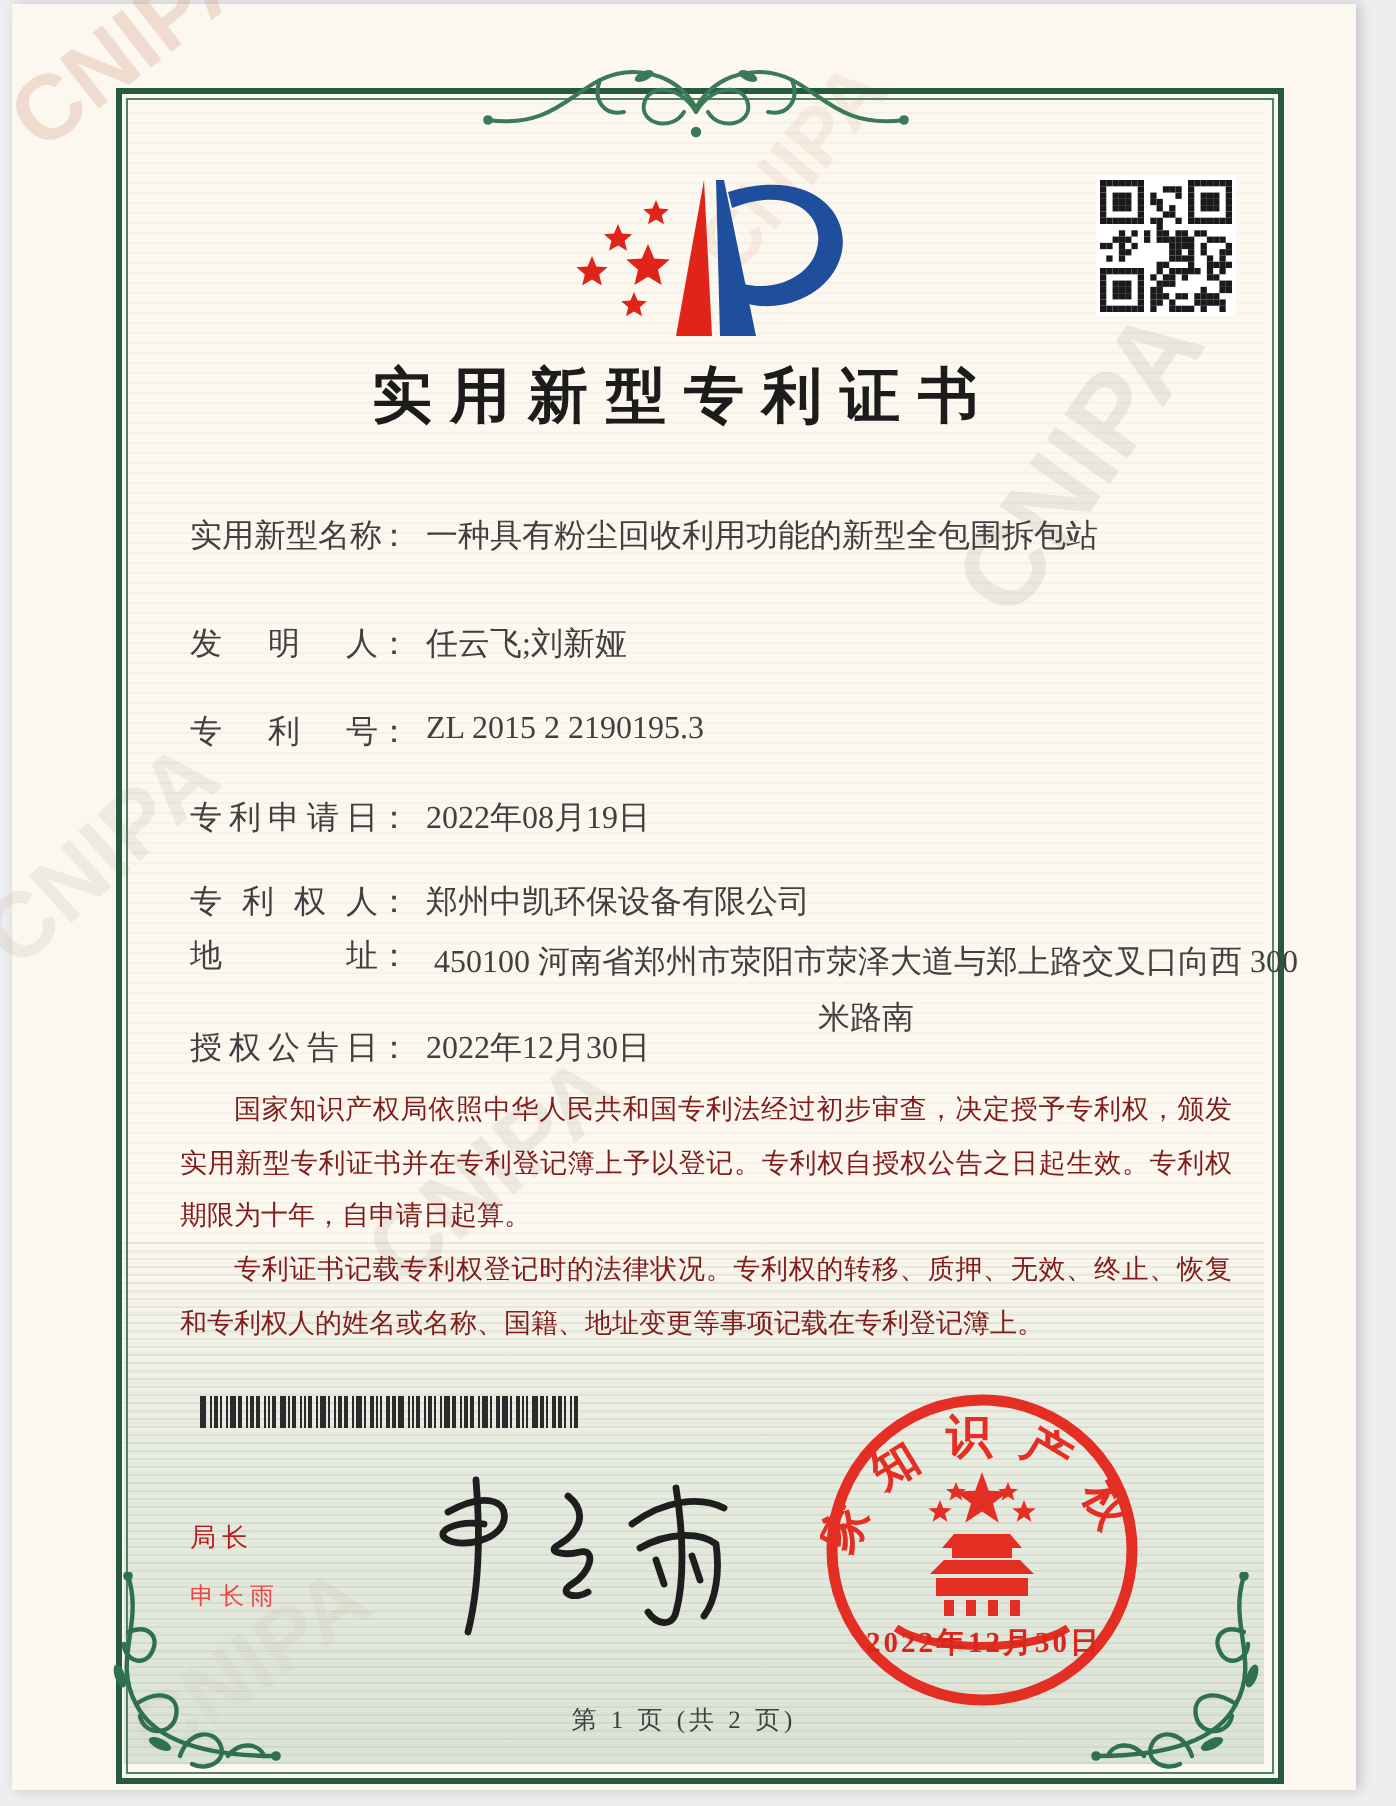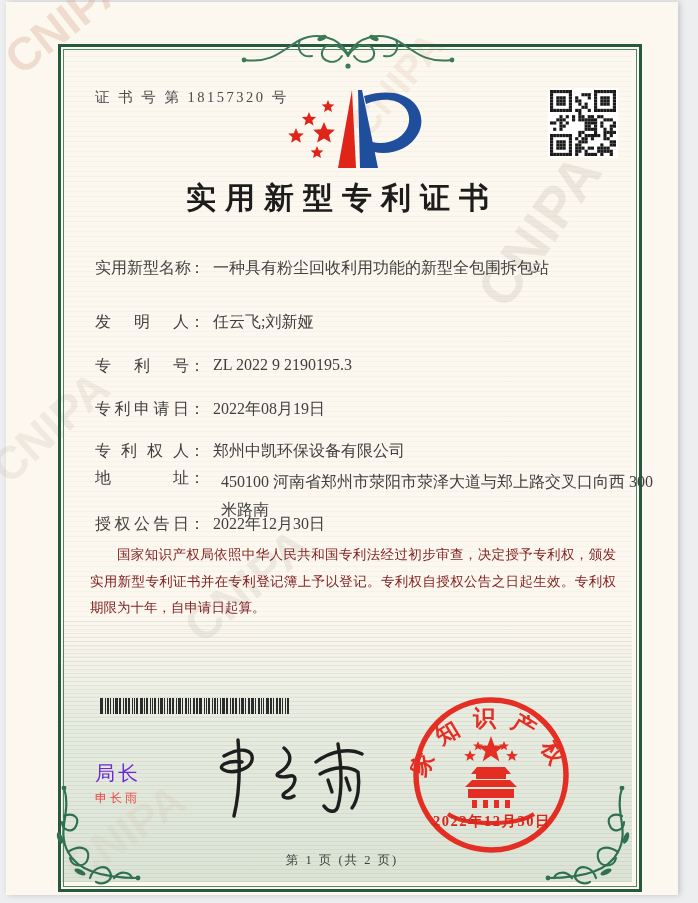--- a/index.html
+++ b/index.html
@@ -32,31 +32,31 @@
   .cert-no{position:absolute;left:89px;top:86px;font-size:14.5px;letter-spacing:2.5px;color:#4a4a4a;}
   .qr{position:absolute;left:542px;top:86px;width:66px;height:66px;background:#fff;padding:2px;}
   .logo{position:absolute;left:266px;top:80px;width:156px;height:92px;}
   .title{position:absolute;left:0;top:176px;width:672px;text-align:center;
          font-size:30px;font-weight:bold;letter-spacing:9px;color:#1c1c1c;}
   
   .row{position:absolute;left:89px;font-size:16px;color:#404040;white-space:nowrap;}
   .row .lab{display:inline-block;width:94px;text-align:justify;text-align-last:justify;vertical-align:top;}
   .row .col{vertical-align:top;}
   .row .val{margin-left:8px;vertical-align:top;}
-  .val-wrap{display:inline-block;margin-left:16px;width:448px;white-space:normal;line-height:1.75;vertical-align:top;}
+  .val-wrap{display:inline-block;margin-left:4px;width:448px;white-space:normal;line-height:1.75;vertical-align:top;text-align:center;}
   .r1{top:256px;} .r2{top:310px;} .r3{top:354px;} .r4{top:397px;} .r5{top:439px;} .r6{top:466px;} .r7{top:512px;}
   .grant-no{position:absolute;left:398px;top:512px;font-size:14.5px;color:#2d2d2d;white-space:nowrap;}
   .grant-no .lab{display:inline-block;width:94px;text-align:justify;text-align-last:justify;}
   
   .paras{position:absolute;left:84px;top:540px;width:526px;font-size:13.5px;line-height:1.98;
          color:#7f1d1d;text-align:justify;}
   .paras p{margin:0;text-indent:2em;}
   
   .barcode{position:absolute;left:94px;top:696px;width:190px;height:16px;}
-  .signer-title{position:absolute;left:89px;top:758px;font-size:20px;letter-spacing:3px;color:#6d28d9;font-family:Liberation Serif, serif;}
+  .signer-title{position:absolute;left:89px;top:758px;font-size:13px;letter-spacing:3px;color:#b91c1c;font-family:Liberation Serif, serif;}
   .signer-name{position:absolute;left:89px;top:788px;font-size:12px;letter-spacing:3px;color:#ef4444;}
   .signature{position:absolute;left:192px;top:732px;width:176px;height:92px;}
   .seal{position:absolute;left:404px;top:692px;width:162px;height:162px;opacity:0.95;}
   .seal-date{position:absolute;left:406px;top:810px;width:160px;text-align:center;
              font-size:14.5px;font-weight:bold;letter-spacing:1.5px;color:#d9251c;z-index:6;}
   .footer{position:absolute;left:0;top:850px;width:672px;text-align:center;
           font-size:12.5px;letter-spacing:2px;color:#3f3f3f;}
   
   .orn-top{position:absolute;left:232px;top:24px;width:220px;height:50px;}
   .orn-bl{position:absolute;left:44px;top:784px;width:92px;height:104px;}
@@ -125,21 +125,20 @@
         <path d="M64,92 C70,84 80,86 82,92"></path>
       </g>
       <g fill="#2f7050">
         <ellipse cx="10" cy="52" rx="6" ry="2.6" transform="rotate(70 10 52)"></ellipse>
         <ellipse cx="30" cy="86" rx="6" ry="2.6" transform="rotate(25 30 86)"></ellipse>
         <circle cx="88" cy="92" r="2.4"></circle>
           <circle cx="14" cy="2" r="2.4"></circle>
       </g>
     </svg>
 
-    <div class="cert-no">证 书 号 第 18157320 号</div>
 
     <svg id="qr" class="qr" viewBox="0 0 21 21">
         <rect x="0" y="0" width="1" height="1" fill="#1a1a1a"></rect>
         <rect x="1" y="0" width="1" height="1" fill="#1a1a1a"></rect>
         <rect x="2" y="0" width="1" height="1" fill="#1a1a1a"></rect>
         <rect x="3" y="0" width="1" height="1" fill="#1a1a1a"></rect>
         <rect x="4" y="0" width="1" height="1" fill="#1a1a1a"></rect>
         <rect x="5" y="0" width="1" height="1" fill="#1a1a1a"></rect>
         <rect x="6" y="0" width="1" height="1" fill="#1a1a1a"></rect>
         <rect x="0" y="1" width="1" height="1" fill="#1a1a1a"></rect>
@@ -371,37 +370,38 @@
 
     <div class="title">实用新型专利证书</div>
 
     <div class="row r1">
       <span class="lab">实用新型名称</span><span class="col">：</span><span class="val">一种具有粉尘回收利用功能的新型全包围拆包站</span>
     </div>
     <div class="row r2">
       <span class="lab">发明人</span><span class="col">：</span><span class="val">任云飞;刘新娅</span>
     </div>
     <div class="row r3">
-      <span class="lab">专利号</span><span class="col">：</span><span class="val">ZL 2022 9 2190195.3</span>
+      <span class="lab">专利号</span><span class="col">：</span><span class="val">ZL 2015 2 2190195.3</span>
     </div>
     <div class="row r4">
       <span class="lab">专利申请日</span><span class="col">：</span><span class="val">2022年08月19日</span>
     </div>
     <div class="row r5">
       <span class="lab">专利权人</span><span class="col">：</span><span class="val">郑州中凯环保设备有限公司</span>
     </div>
     <div class="row r6">
       <span class="lab">地址</span><span class="col">：</span><span class="val-wrap">450100 河南省郑州市荥阳市荥泽大道与郑上路交叉口向西 300 米路南</span>
     </div>
     <div class="row r7">
       <span class="lab">授权公告日</span><span class="col">：</span><span class="val">2022年12月30日</span>
     </div>
 
     <div class="paras">
       <p>国家知识产权局依照中华人民共和国专利法经过初步审查，决定授予专利权，颁发实用新型专利证书并在专利登记簿上予以登记。专利权自授权公告之日起生效。专利权期限为十年，自申请日起算。</p>
+      <p>专利证书记载专利权登记时的法律状况。专利权的转移、质押、无效、终止、恢复和专利权人的姓名或名称、国籍、地址变更等事项记载在专利登记簿上。</p>
     </div>
 
     <svg id="barcode" class="barcode" viewBox="0 0 190 16" preserveAspectRatio="none">
         <rect x="0" y="0" width="3" height="16" fill="#2b2b2e"></rect>
         <rect x="5" y="0" width="1" height="16" fill="#2b2b2e"></rect>
         <rect x="7" y="0" width="2" height="16" fill="#2b2b2e"></rect>
         <rect x="10" y="0" width="1" height="16" fill="#2b2b2e"></rect>
         <rect x="13" y="0" width="1" height="16" fill="#2b2b2e"></rect>
         <rect x="15" y="0" width="3" height="16" fill="#2b2b2e"></rect>
         <rect x="19" y="0" width="2" height="16" fill="#2b2b2e"></rect>

